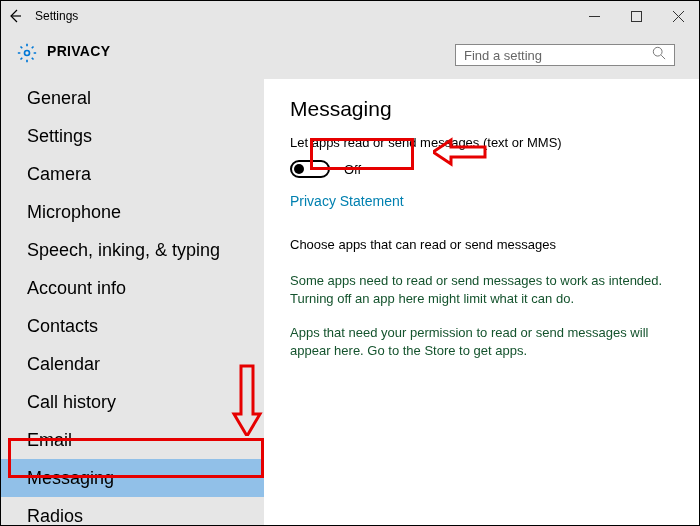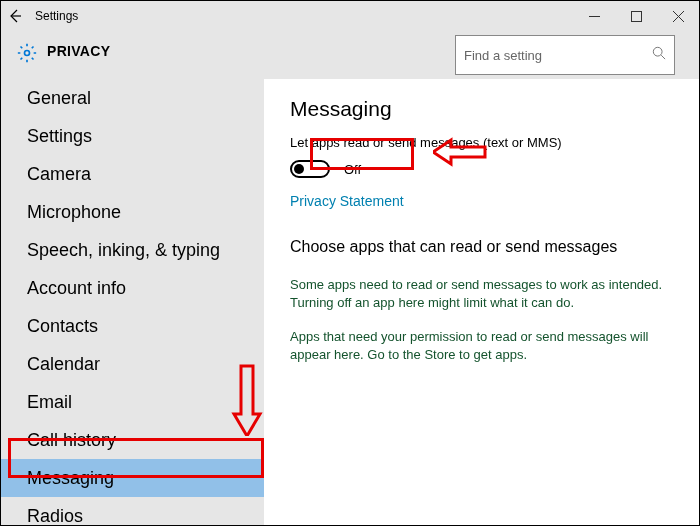--- a/index.html
+++ b/index.html
@@ -8,36 +8,36 @@
   .tb-left { display: flex; align-items: center; gap: 10px; padding-left: 4px; flex: 1; }
   .back-btn { width: 20px; height: 20px; display: flex; align-items: center; justify-content: center; cursor: default; }
   .app-title { font-size: 12px; color: #000; }
   .tb-right { display: flex; }
   .win-btn { width: 42px; height: 30px; display: flex; align-items: center; justify-content: center; }
   .win-btn svg { stroke: #333; }
   .header { height: 48px; background: #e6e6e6; display: flex; align-items: center; padding: 0 24px 0 16px; }
   .header-left { display: flex; align-items: flex-start; gap: 10px; flex: 1; }
   .gear { color: #0078d7; }
   .page-title { font-size: 14px; font-weight: 600; letter-spacing: 0.3px; }
-  .search-box { width: 220px; height: 40px; border: 1px solid #888; background: #fff; display: flex; align-items: center; padding: 0 8px; }
+  .search-box { width: 220px; height: 22px; border: 1px solid #888; background: #fff; display: flex; align-items: center; padding: 0 8px; }
   .search-box input { border: none; outline: none; flex: 1; font-size: 13px; color: #333; background: transparent; }
   .search-box input::placeholder { color: #666; }
   .content { display: flex; height: calc(526px - 30px - 48px - 2px); }
   .sidebar { width: 263px; background: #e6e6e6; overflow-y: hidden; }
   .sb-item { height: 38px; display: flex; align-items: center; padding-left: 26px; font-size: 18px; color: #000; cursor: default; text-align: right; }
   .sb-item.selected { background: #91c0e8; }
   .main { flex: 1; background: #fff; padding: 18px 26px; overflow: hidden; }
   .h1 { font-size: 21px; font-weight: 400; margin-bottom: 14px; }
   .desc { font-size: 13px; color: #000; margin-bottom: 10px; }
   .toggle-row { display: flex; align-items: center; gap: 14px; margin-bottom: 14px; }
   .toggle { width: 40px; height: 18px; border: 2px solid #000; border-radius: 10px; background: #fff; position: relative; display: inline-block; }
   .toggle-knob { position: absolute; left: 2px; top: 2px; width: 10px; height: 10px; background: #000; border-radius: 50%; }
   .toggle-label { font-size: 13px; }
   .link { color: #0080b0; font-size: 14px; text-decoration: none; display: inline-block; margin-bottom: 28px; }
-  .h2 { font-size: 16px; font-weight: 400; margin-bottom: 18px; line-height: 1.3; }
+  .h2 { font-size: 13px; font-weight: 400; margin-bottom: 18px; line-height: 1.3; }
   .para { font-size: 13px; color: #14532d; line-height: 1.4; margin-bottom: 16px; }
   
   .ann-box1 { position: absolute; border: 3px solid #e60000; left: 309px; top: 137px; width: 104px; height: 32px; pointer-events: none; }
   .ann-arrow1 { position: absolute; left: 432px; top: 134px; pointer-events: none; }
   .ann-box2 { position: absolute; border: 3px solid #e60000; left: 7px; top: 437px; width: 256px; height: 40px; pointer-events: none; }
   .ann-arrow2 { position: absolute; left: 229px; top: 363px; pointer-events: none; }
 </style>
 </head>
 <body>
 
@@ -110,24 +110,24 @@
     <div class="sb-item">
         <span>Account info</span>
       </div>
     <div class="sb-item">
         <span>Contacts</span>
       </div>
     <div class="sb-item">
         <span>Calendar</span>
       </div>
     <div class="sb-item">
-        <span>Email</span>
+        <span>Call history</span>
       </div>
     <div class="sb-item">
-        <span>Call history</span>
+        <span>Email</span>
       </div>
     <div class="sb-item selected">
         <span>Messaging</span>
       </div>
     <div class="sb-item">
         <span>Radios</span>
       </div>
   </div>
 
   <div class="main">

